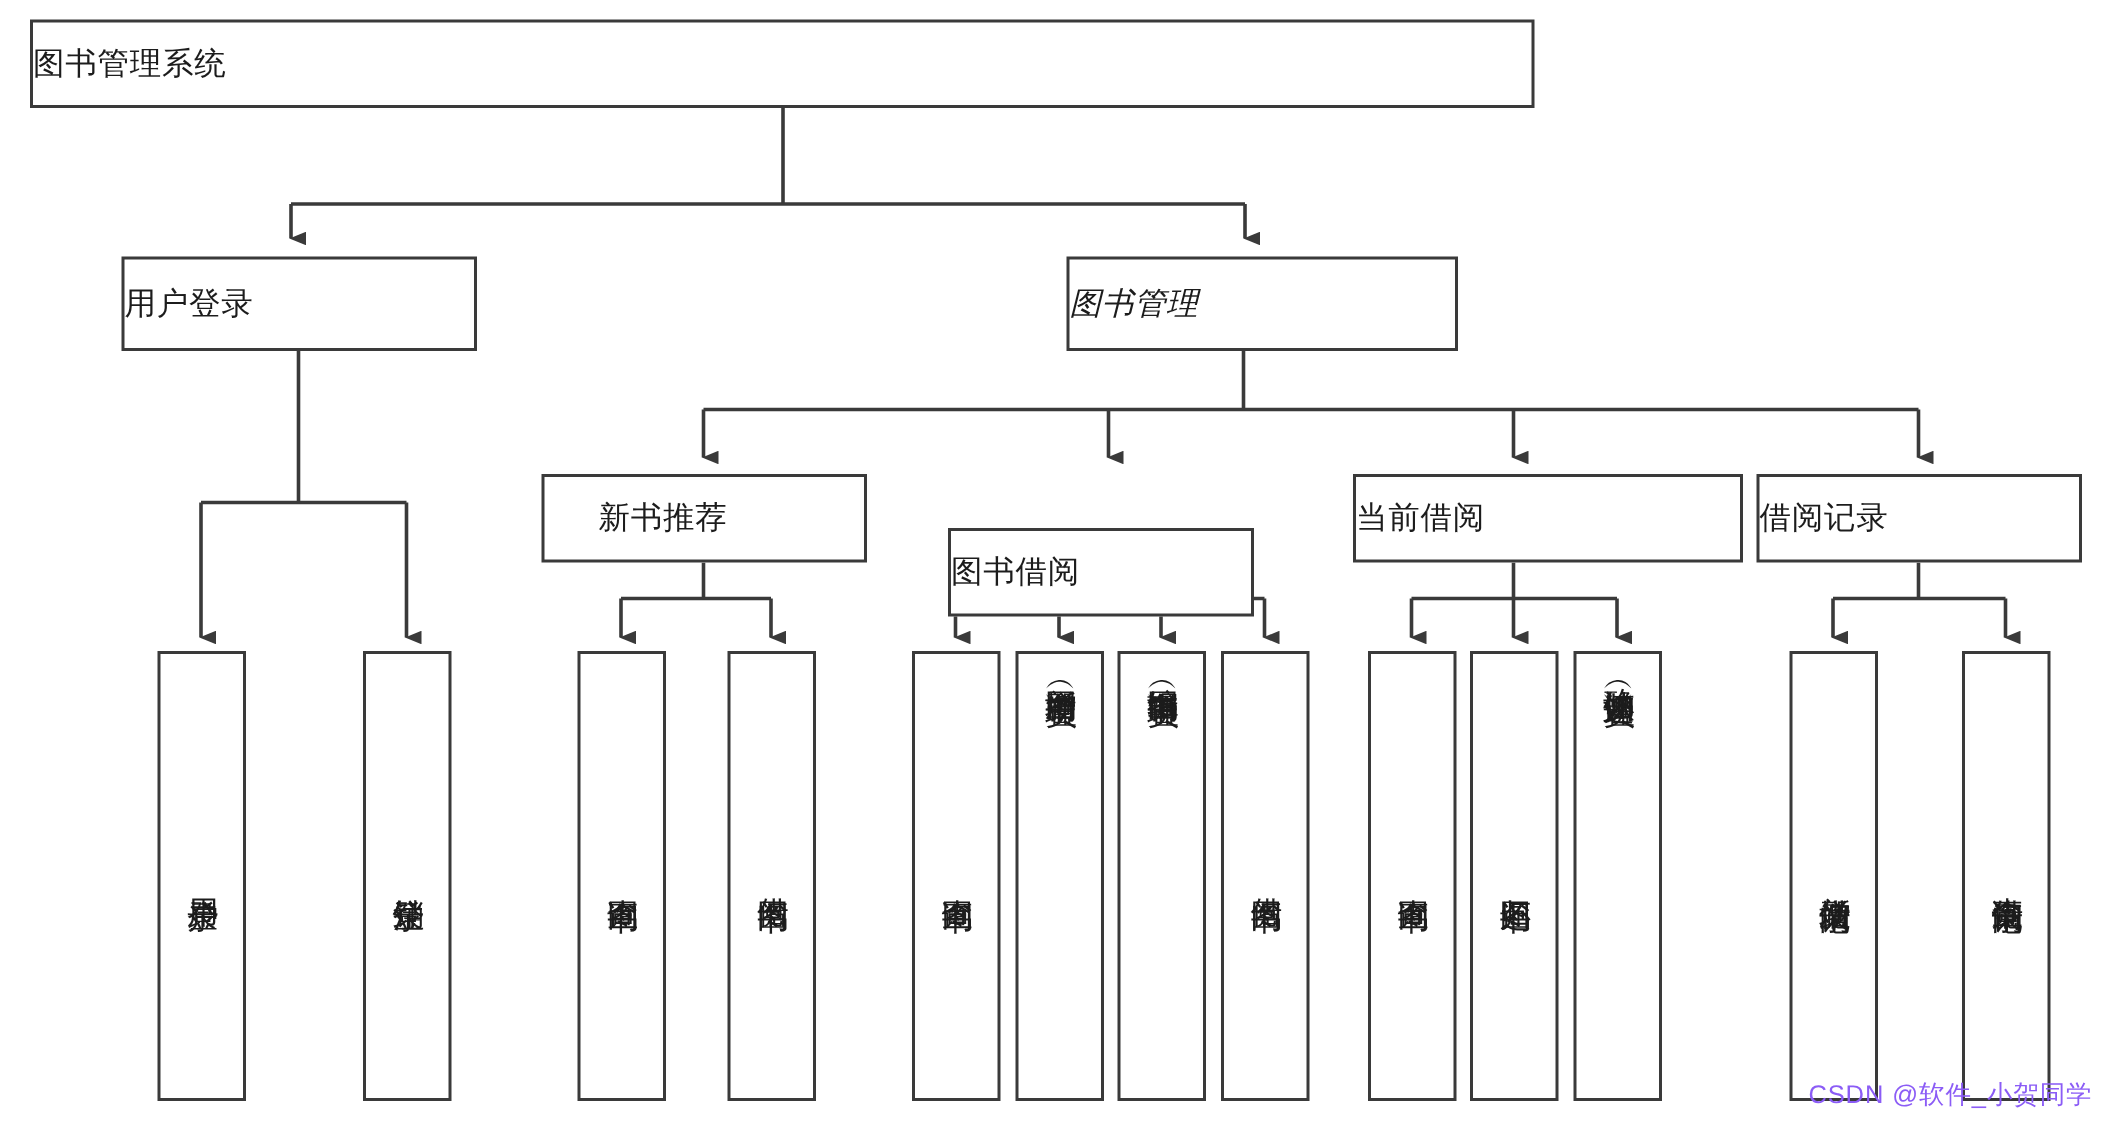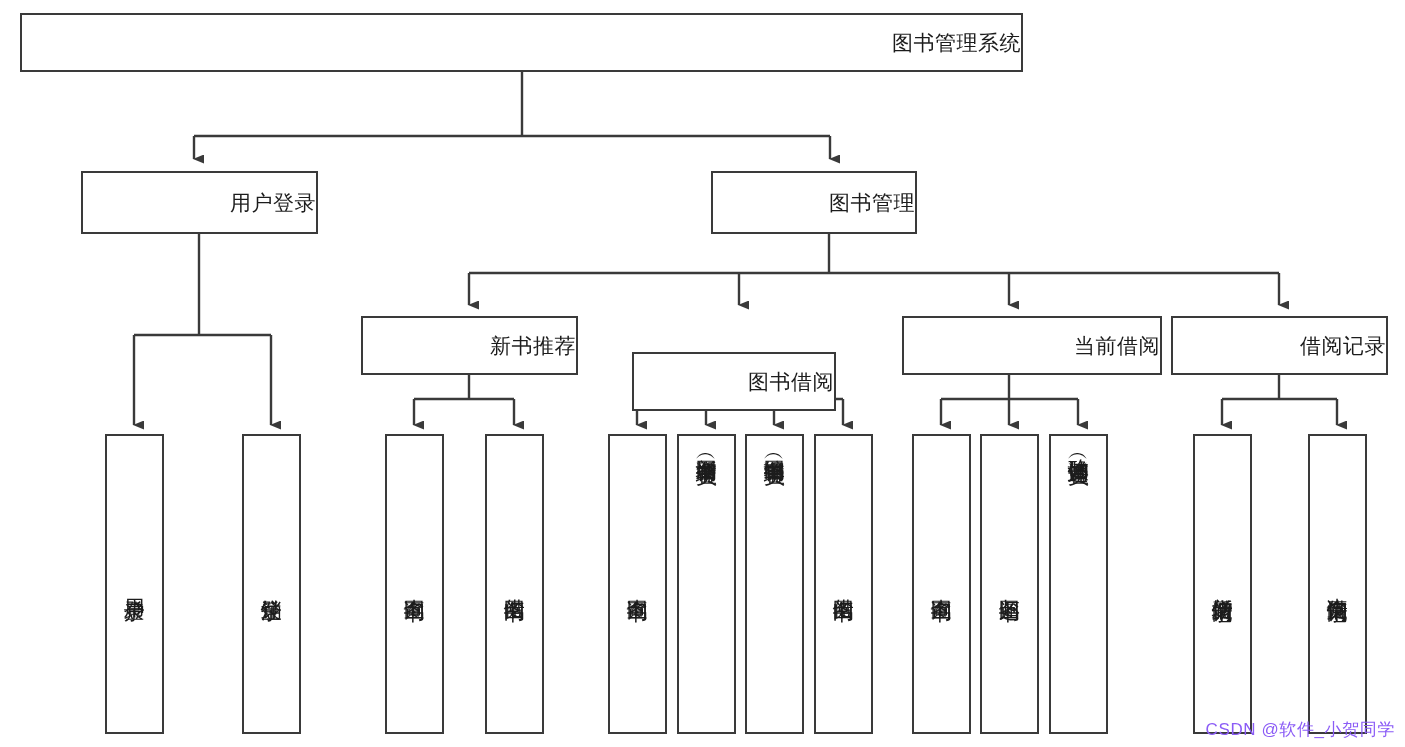--- a/index.html
+++ b/index.html
@@ -26,21 +26,21 @@
     height: 747px;
     pointer-events: none;
   }
   .node {
     position: absolute;
     box-sizing: border-box;
     border: 2px solid #3a3a3a;
     background: #ffffff;
     display: flex;
     align-items: center;
-    justify-content: flex-end;
+    justify-content: flex-start;
     color: #1c1c1c;
     line-height: 1.22;
     text-align: center;
   }
   .node.horizontal {
     font-size: 21px;
     letter-spacing: 0.5px;
   }
   .node.vertical {
     writing-mode: vertical-rl;
@@ -125,21 +125,21 @@
   </svg>
 
   <div class="node horizontal" style="left:20px; top:13px; width:1003px; height:59px;">
     <span class="label">图书管理系统</span>
   </div>
 
   <div class="node horizontal" style="left:81px; top:171px; width:237px; height:63px;">
     <span class="label">用户登录</span>
   </div>
 
-  <div class="node horizontal" style="left:711px; top:171px; width:206px; height:63px;">
+  <div class="node horizontal" style="left:711px; top:171px; width:261px; height:63px;font-style:italic;">
     <span class="label">图书管理</span>
   </div>
 
   <div class="node horizontal" style="left:361px; top:316px; width:217px; height:59px;padding-left:36px;">
     <span class="label">新书推荐</span>
   </div>
 
   <div class="node horizontal" style="left:632px; top:316px; width:204px; height:59px;margin-top:36px;">
     <span class="label">图书借阅</span>
   </div>

